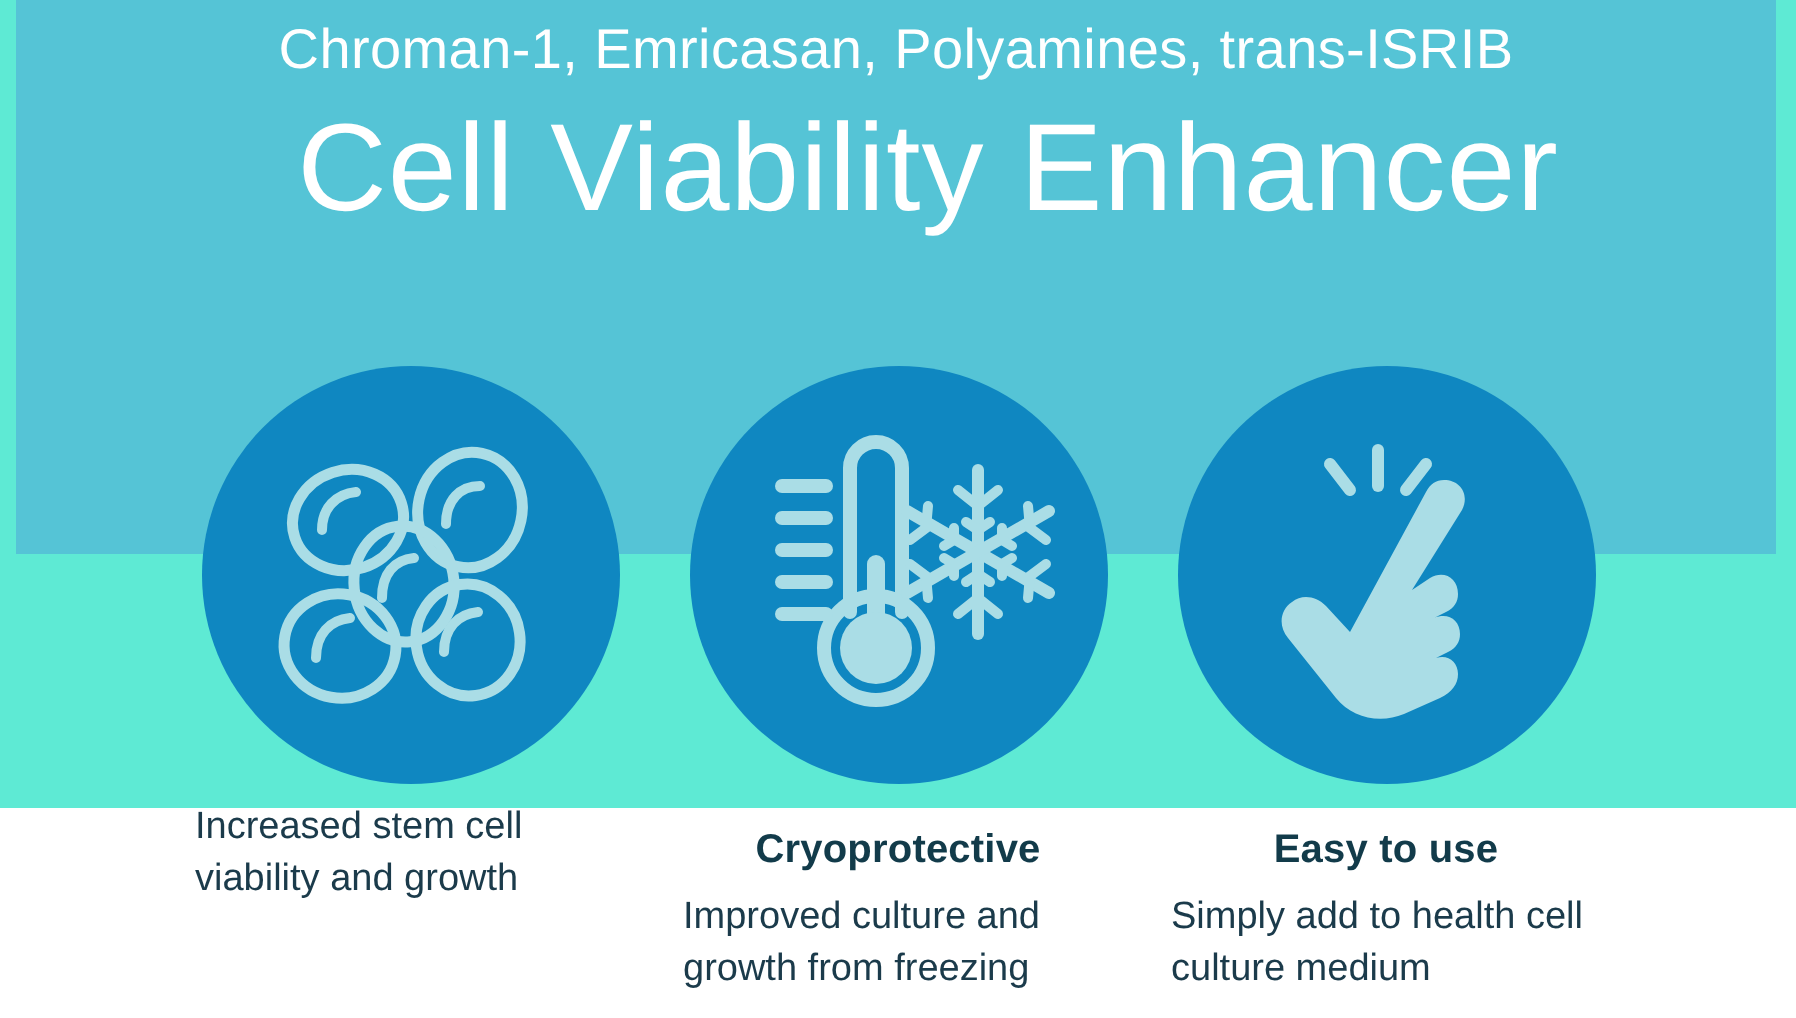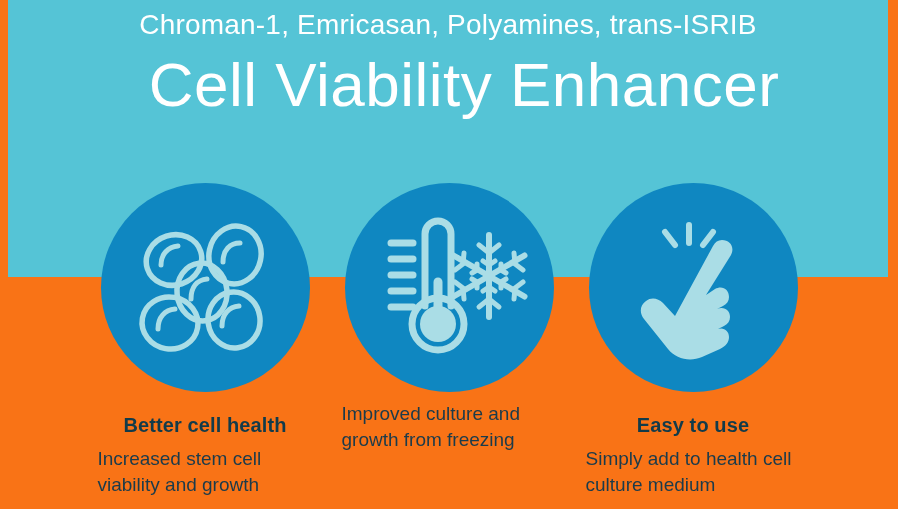--- a/index.html
+++ b/index.html
@@ -11,22 +11,22 @@
     width: 898px;
     height: 509px;
     overflow: hidden;
     background: #ffffff;
     font-family: "Liberation Sans", sans-serif;
     -webkit-font-smoothing: antialiased;
   }
   #page {
     position: relative;
     width: 898px;
-    height: 509px;
-    background: #f97316;
+    height: 404px;
+    background: #5eead4;
   }
 
   
   .header-band {
     position: absolute;
     left: 8px;
     top: 0;
     width: 880px;
     height: 277px;
     background: #55c4d6;
@@ -139,21 +139,20 @@
             <path d="M61 86 C61 74 67 67 77 66" stroke-width="5" stroke-linecap="round"></path>
 
             <ellipse cx="40" cy="110" rx="28" ry="26" transform="rotate(10 40 110)"></ellipse>
             <path d="M28 116 C28 104 35 97 45 96" stroke-width="5" stroke-linecap="round"></path>
 
             <ellipse cx="104" cy="107" rx="26" ry="28" transform="rotate(-8 104 107)"></ellipse>
             <path d="M92 113 C92 101 99 94 109 93" stroke-width="5" stroke-linecap="round"></path>
           </g>
         </svg>
       </div>
-      <div class="feature-title">Better cell health</div>
       <div class="feature-desc">Increased stem cell viability and growth</div>
     </div>
 
     <div class="feature">
       <div class="icon-circle">
         <svg width="160" height="155" viewBox="0 0 160 155">
           <g stroke="#aadde6" fill="none">
 
             <path d="M56 96 L56 24 A13 13 0 0 1 82 24 L82 96" stroke-width="7" stroke-linecap="round"></path>
 
@@ -188,20 +187,21 @@
               <path d="M-6 -15 L0 -11 L6 -15"></path>
               <path d="M-6 15 L0 11 L6 15"></path>
               <path d="M-17 -3 L-12 -6 L-12 -12"></path>
               <path d="M17 3 L12 6 L12 12"></path>
               <path d="M-17 3 L-12 6 L-12 12"></path>
               <path d="M17 -3 L12 -6 L12 -12"></path>
             </g>
           </g>
         </svg>
       </div>
+      <div class="feature-title">Cryoprotective</div>
       <div class="feature-desc">Improved culture and growth from freezing</div>
     </div>
 
     <div class="feature">
       <div class="icon-circle">
         <svg width="150" height="150" viewBox="0 0 150 150">
 
           <g stroke="#aadde6" stroke-width="6" stroke-linecap="round">
             <line x1="47" y1="19" x2="57" y2="32"></line>
             <line x1="71" y1="12" x2="71" y2="30"></line>

